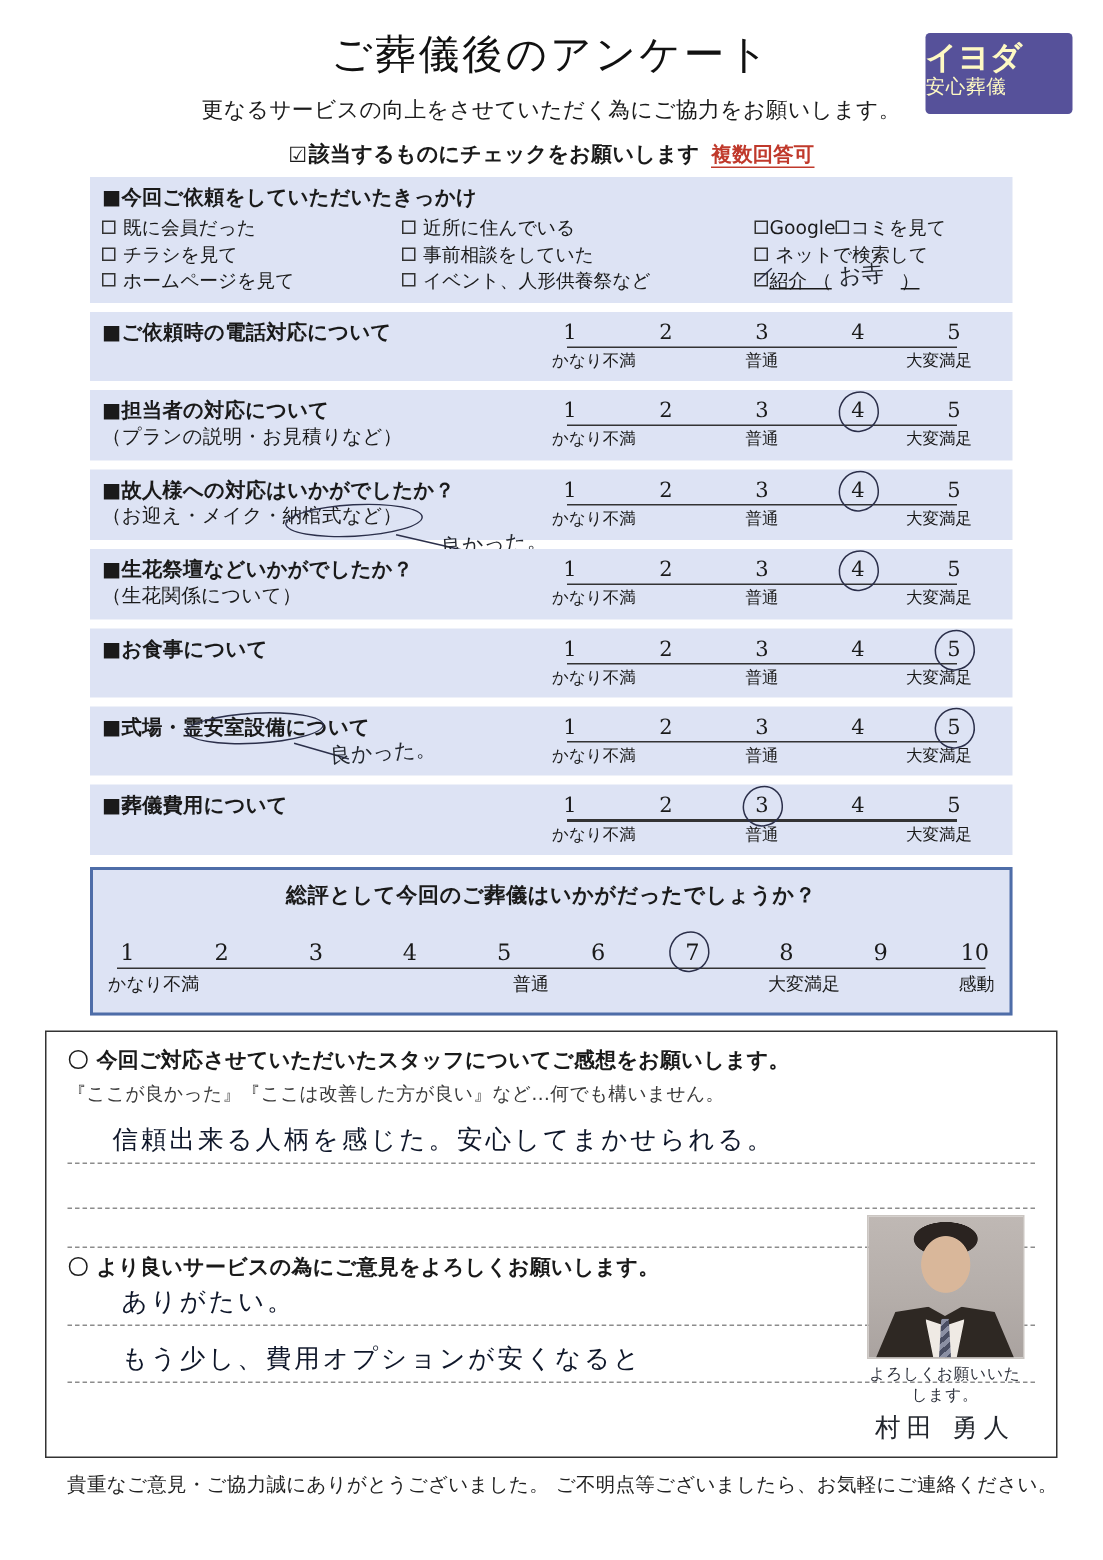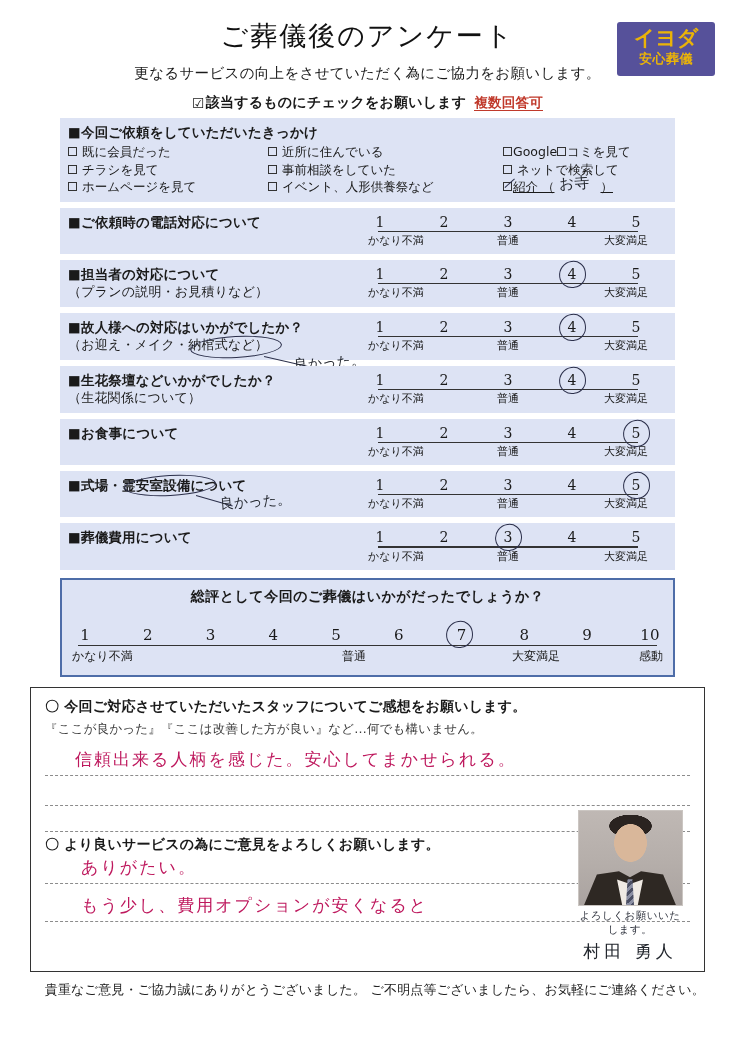--- a/index.html
+++ b/index.html
@@ -57,34 +57,34 @@
     font-size: 13.5px;
   }
   .logo {
     position: absolute;
     right: 20px;
     top: 22px;
     width: 98px;
     height: 54px;
     background: #56519a;
     border-radius: 3px;
-    text-align: center;
-    color: #eab308;
+    text-align: left;
+    color: #fef9c3;
     padding-top: 4px;
   }
   .logo .l1 {
     font-size: 21px;
     font-weight: bold;
     letter-spacing: 0px;
     line-height: 25px;
     font-family: "DejaVu Sans", "Liberation Sans", sans-serif;
   }
   .logo .l2 {
     font-size: 13px;
-    font-weight: bold;
+    font-weight: normal;
     line-height: 16px;
     letter-spacing: 0.5px;
   }
 
   
   .blocks { padding: 0 60px 0 60px; position: relative; }
 
   .block {
     background: #dde3f4;
     position: relative;
@@ -253,21 +253,21 @@
   }
   .writeline {
     border-bottom: 1.3px dashed #8c8c8c;
     height: 30px;
     position: relative;
   }
   .hw2 {
     position: absolute;
     font-family: "DejaVu Serif", "Liberation Serif", serif;
     font-size: 17px;
-    color: #be185d;
+    color: #0f172a;
     white-space: nowrap;
     letter-spacing: 2px;
   }
   .fb-head2 { margin-top: 4px; }
 
   
   .photo-wrap {
     position: absolute;
     right: 18px;
     bottom: 8px;

